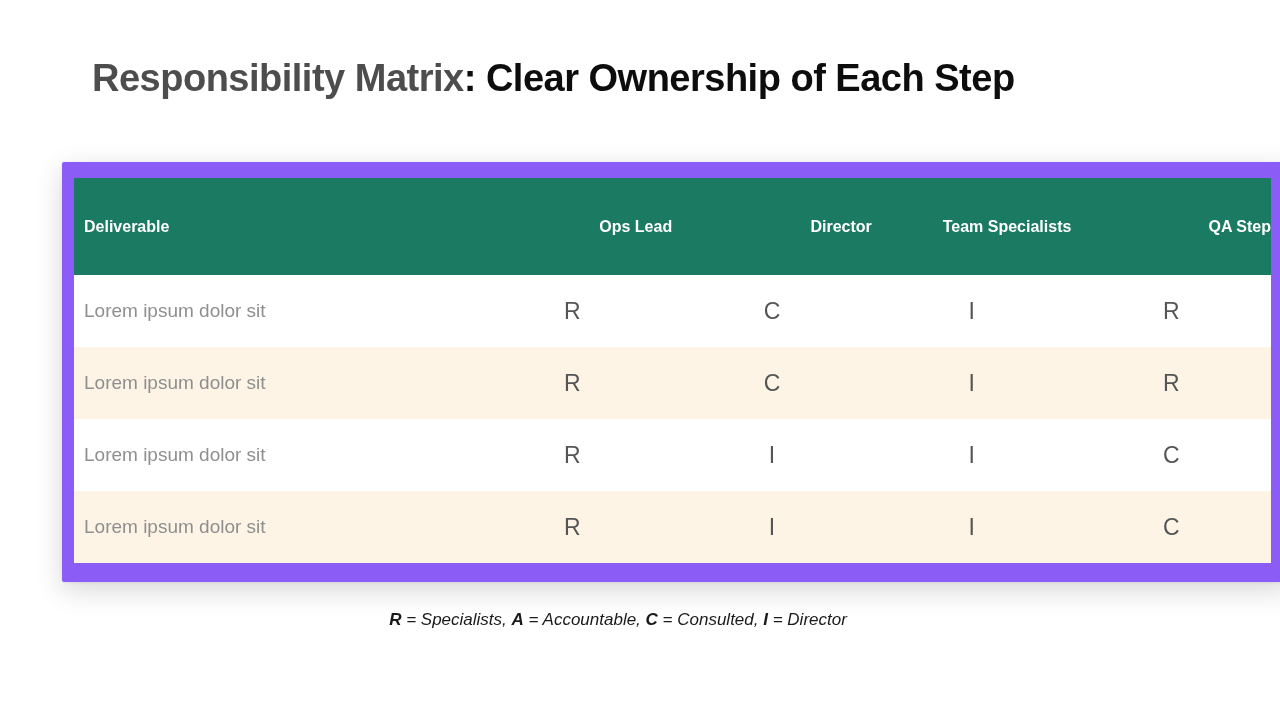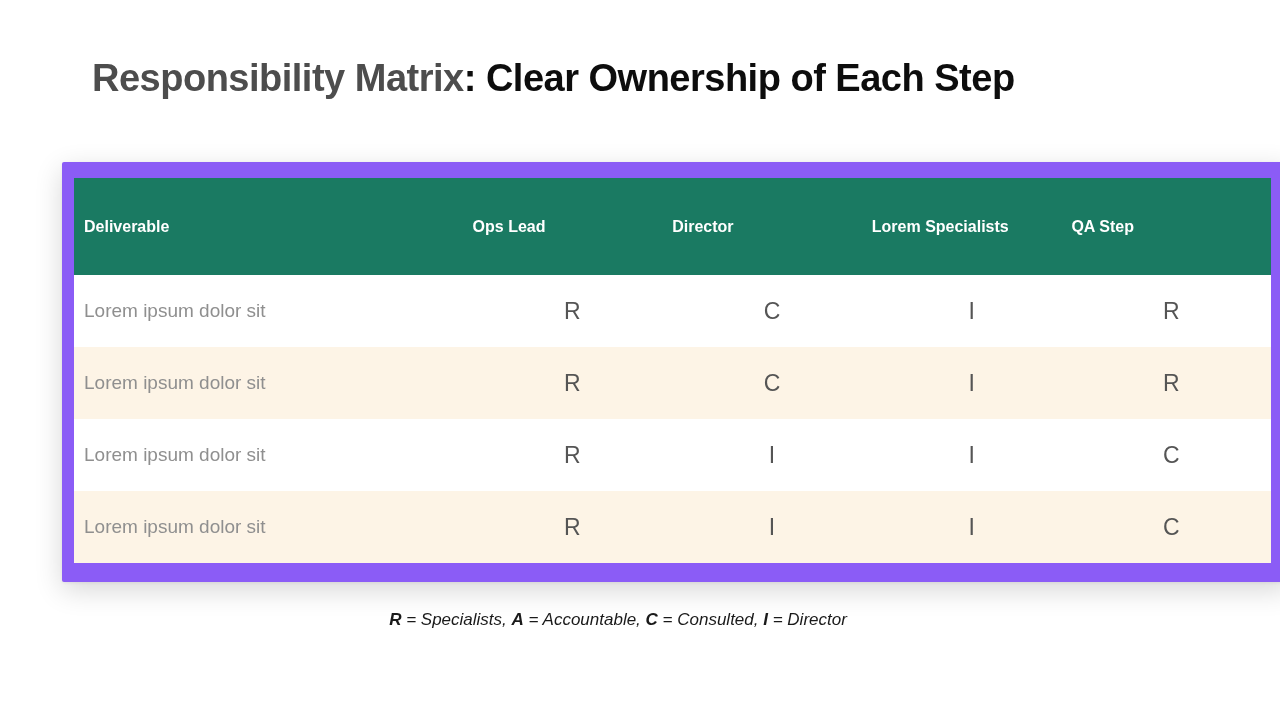--- a/index.html
+++ b/index.html
@@ -44,21 +44,21 @@
   .col-deliverable { width: 33.3%; }
   .col-value { width: 16.675%; }
 
   thead th {
     background: var(--header-bg, #1a7a62);
     color: var(--header-text, #ffffff);
     height: 97px;
     font-size: 16px;
     font-weight: bold;
     vertical-align: middle;
-    text-align: left;
+    text-align: right;
   }
   thead th.cell-deliverable {
     text-align: left;
     padding-left: 10px;
   }
   tbody td {
     height: 72px;
     vertical-align: middle;
     text-align: center;
     font-weight: 300;
@@ -101,21 +101,21 @@
           <col class="col-value">
           <col class="col-value">
           <col class="col-value">
           <col class="col-value">
         </colgroup>
       <thead>
         <tr id="header-row">
             <th class="cell-deliverable">Deliverable</th>
             <th class="cell-value">Ops Lead</th>
             <th class="cell-value">Director</th>
-            <th class="cell-value">Lorem Specialists</th>
+            <th class="cell-value">Team Specialists</th>
             <th class="cell-value">QA Step</th>
           </tr>
       </thead>
       <tbody id="table-body">
           <tr class="row-plain">
             <td class="cell-deliverable">Lorem ipsum dolor sit</td>
             <td class="cell-value">R</td>
             <td class="cell-value">C</td>
             <td class="cell-value">I</td>
             <td class="cell-value">R</td>

